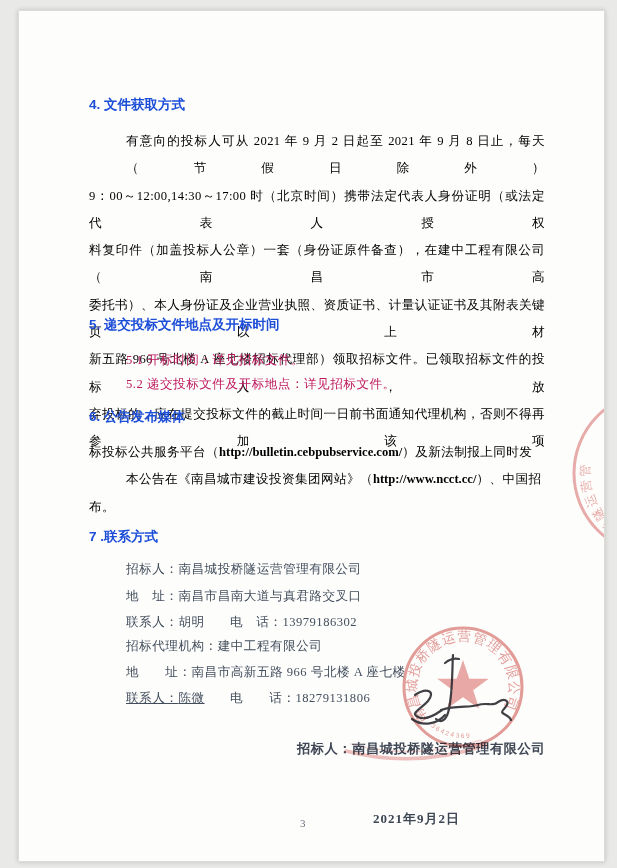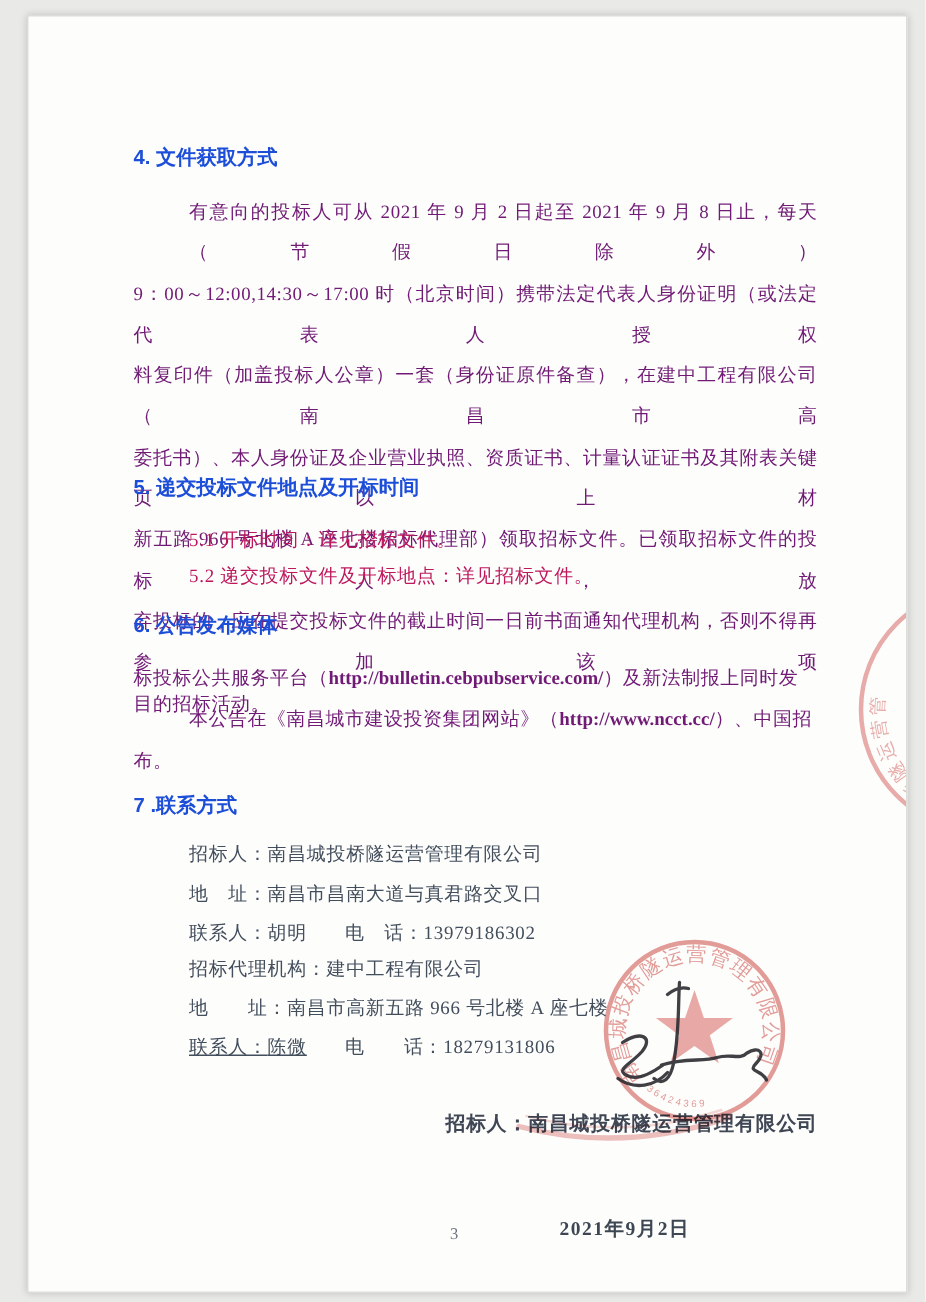--- a/index.html
+++ b/index.html
@@ -13,21 +13,21 @@
     background:#fdfdfc;overflow:hidden;
     box-shadow:0 0 5px rgba(0,0,0,.18);
     border:1px solid #dcdcd8;box-sizing:border-box;
   }
   .abs{position:absolute;}
   .heading{
     font-family:"Liberation Sans", sans-serif;
     font-weight:bold;font-size:13.5px;color:#1d4ed8;white-space:nowrap;
   }
   .bodyline{
-    font-size:12.6px;color:#701a75;white-space:nowrap;
+    font-size:12.6px;color:#000000;white-space:nowrap;
     letter-spacing:.4px;
   }
   .fill{white-space:normal;text-align:justify;text-align-last:justify;overflow:hidden;}
   .para{line-height:27.3px;}
   .indent{padding-left:37px;}
   .url{font-weight:bold;letter-spacing:0;}
   .item{font-size:12.6px;color:#be185d;white-space:nowrap;letter-spacing:.5px;}
   .crow{position:absolute;font-size:12.6px;color:#434e5c;white-space:nowrap;letter-spacing:.5px;}
   .crow .phone{position:absolute;left:104px;top:0;white-space:nowrap;}
   .signoff{font-size:13.2px;font-weight:600;color:#3f4654;letter-spacing:.6px;white-space:nowrap;}
@@ -41,21 +41,20 @@
 <div class="page">
 
   <div class="abs heading" style="left:70px;top:85px;">4. 文件获取方式</div>
   <div class="abs" style="left:70px;top:117px;width:456px;">
     <div class="bodyline para fill indent">有意向的投标人可从 2021 年 9 月 2 日起至 2021 年 9 月 8 日止，每天（节假日除外）</div>
     <div class="bodyline para fill">9：00～12:00,14:30～17:00 时（北京时间）携带法定代表人身份证明（或法定代表人授权</div>
     <div class="bodyline para fill">料复印件（加盖投标人公章）一套（身份证原件备查），在建中工程有限公司（南昌市高</div>
     <div class="bodyline para fill">委托书）、本人身份证及企业营业执照、资质证书、计量认证证书及其附表关键页以上材</div>
     <div class="bodyline para fill">新五路 966 号北楼 A 座七楼招标代理部）领取招标文件。已领取招标文件的投标人，放</div>
     <div class="bodyline para fill">弃投标的，应在提交投标文件的截止时间一日前书面通知代理机构，否则不得再参加该项</div>
-    <div class="bodyline para">目的招标活动。</div>
   </div>
 
   <div class="abs heading" style="left:70px;top:305px;">5. 递交投标文件地点及开标时间</div>
   <div class="abs item" style="left:107px;top:341px;">5.1 开标时间：详见招标文件。</div>
   <div class="abs item" style="left:107px;top:365px;">5.2 递交投标文件及开标地点：详见招标文件。</div>
 
   <div class="abs heading" style="left:70px;top:397px;">6. 公告发布媒体</div>
   <div class="abs" style="left:70px;top:428px;width:460px;">
     <div class="bodyline para"><span>标投标公共服务平台（</span><span class="url">http://bulletin.cebpubservice.com/</span><span>）及新法制报上同时发</span></div>
     <div class="bodyline para indent"><span>本公告在《南昌城市建设投资集团网站》（</span><span class="url">http://www.ncct.cc/</span><span>）、中国招</span></div>

